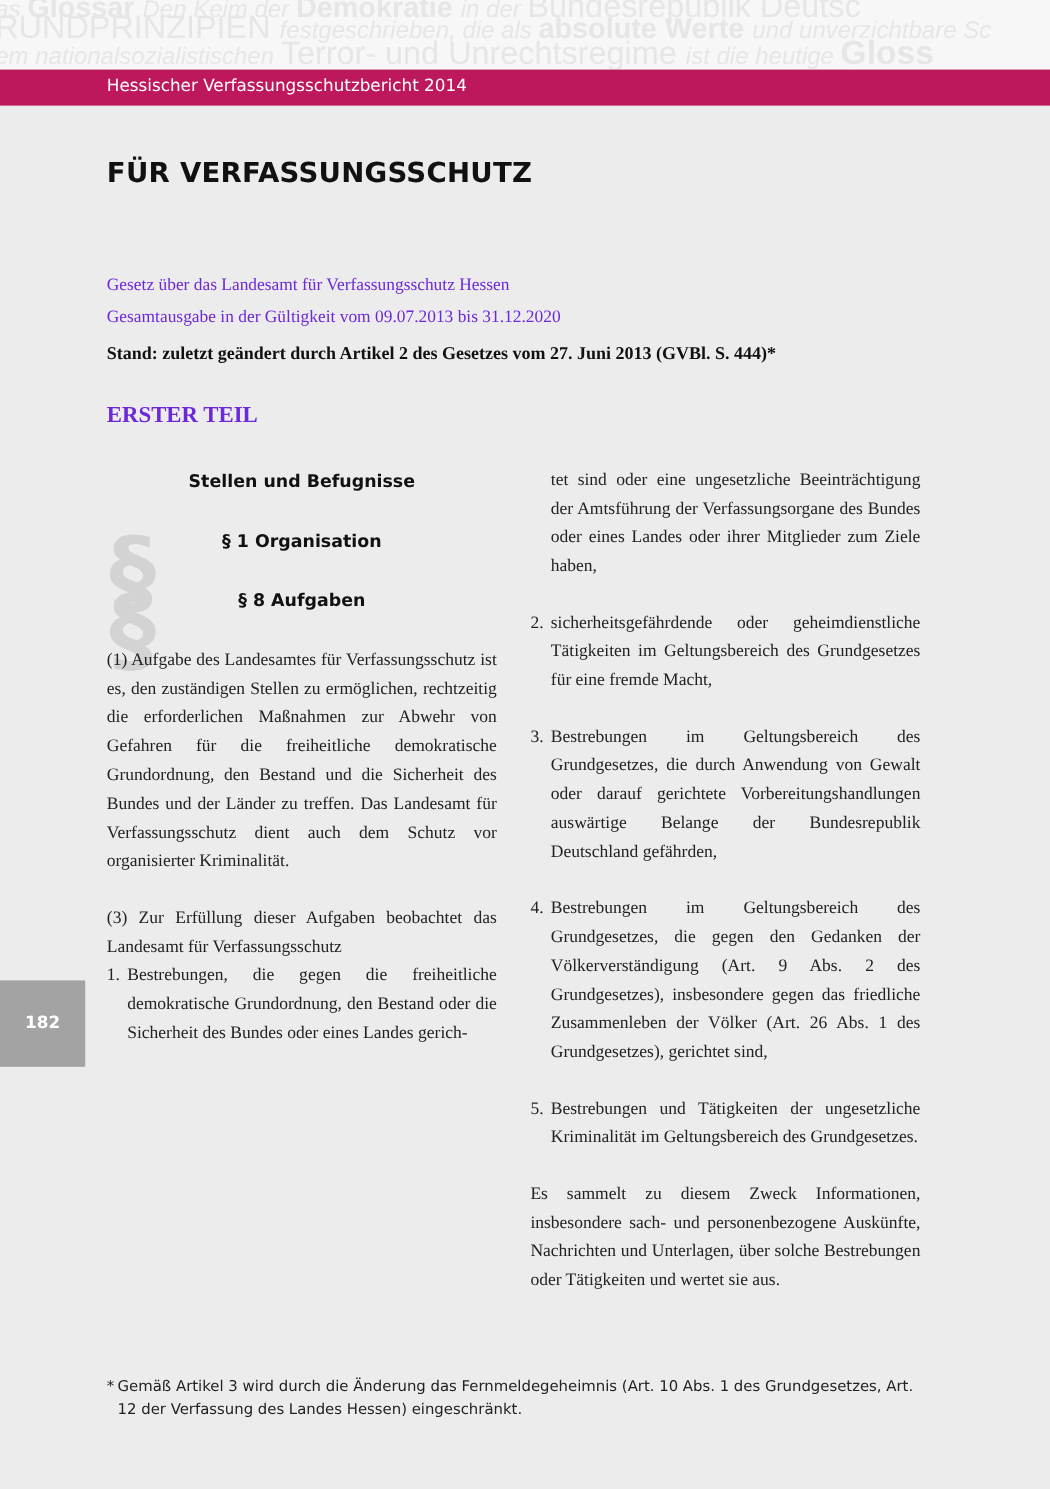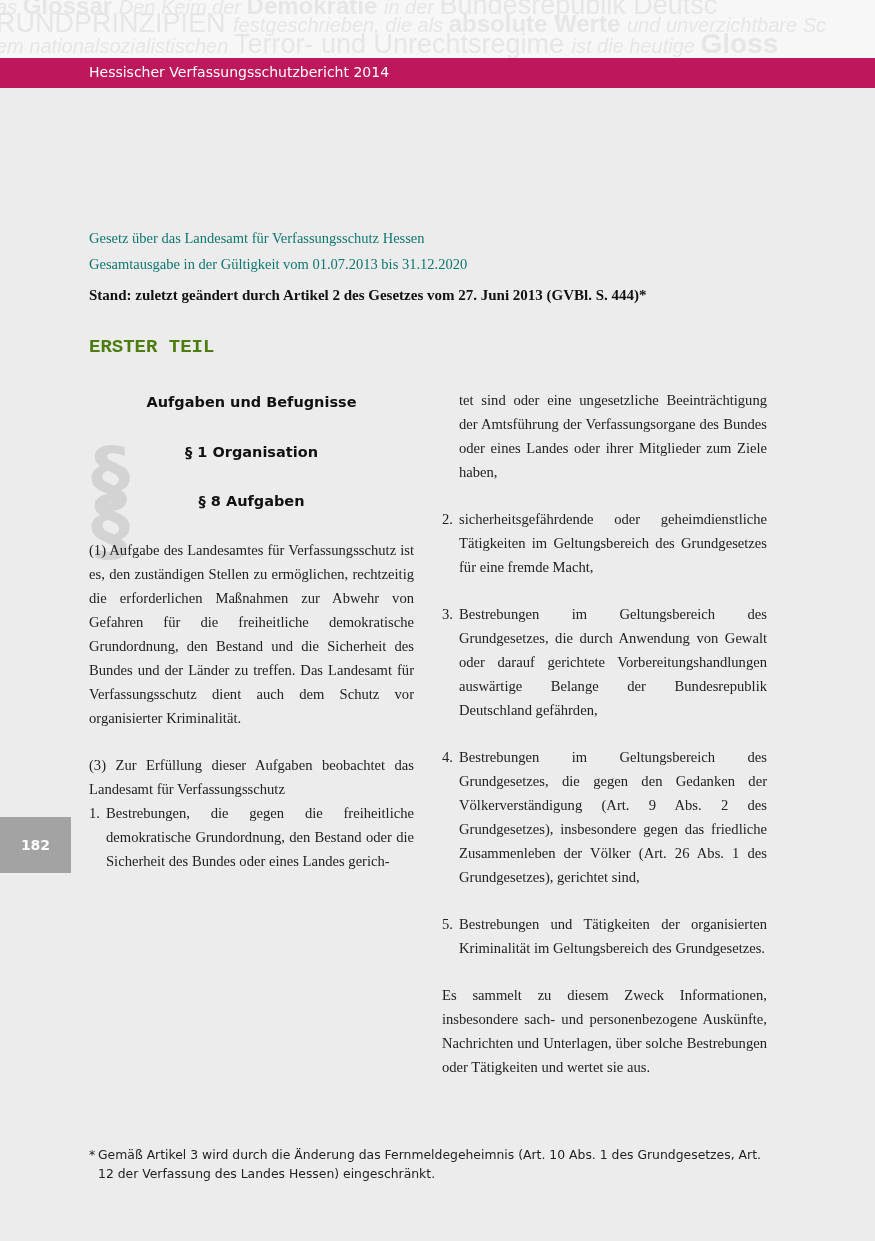--- a/index.html
+++ b/index.html
@@ -32,32 +32,32 @@
       font-family: "DejaVu Sans", sans-serif;
     }
     .title {
       position: absolute; left: 89px; top: 130px;
       font-size: 23px; font-weight: bold; line-height: 31px;
       letter-spacing: 0.2px; color: #111;
       font-family: "DejaVu Sans", sans-serif;
     }
     .intro {
       position: absolute; left: 89px; top: 225px;
-      font-size: 14.5px; line-height: 26px; color: #0f766e;
+      font-size: 14.5px; line-height: 26px; color: #6d28d9;
       font-family: "Liberation Serif", serif;
     }
     .stand {
       position: absolute; left: 89px; top: 287px;
       font-size: 15px; font-weight: bold; color: #111;
       font-family: "Liberation Serif", serif;
     }
     .part-title {
       position: absolute; left: 89px; top: 336px;
-      font-size: 19px; font-weight: bold; color: #4d7c0f;
-      font-family: Liberation Mono, monospace;
+      font-size: 19px; font-weight: bold; color: #6d28d9;
+      font-family: Liberation Serif, serif;
     }
     .col {
       position: absolute; width: 325px;
       font-family: "Liberation Serif", serif;
       font-size: 14.6px; line-height: 24px; color: #222;
     }
     .col-left { left: 89px; top: 390px; }
     .col-right { left: 442px; top: 388px; }
     .p { text-align: justify; margin: 0; }
     .sec-heading {
@@ -66,21 +66,21 @@
       position: relative;
     }
     .para-sign {
       position: absolute; font-family: "DejaVu Sans", sans-serif;
       font-weight: bold; font-size: 78px; color: #d3d3d3; line-height: 1;
     }
     .li { display: flex; margin: 0; }
     .li .num { width: 17px; flex: none; }
     .li .txt { flex: 1; text-align: justify; }
     .page-tab {
-      position: absolute; left: 0; top: 817px; width: 71px; height: 56px;
+      position: absolute; left: 0; top: 817px; width: 71px; height: 72px;
       background: #a3a3a3; color: #fff;
       font-family: "DejaVu Sans", sans-serif; font-weight: bold; font-size: 14px;
       display: flex; align-items: center; justify-content: center;
     }
     .footnote {
       position: absolute; left: 89px; top: 1145px; width: 690px;
       font-family: "DejaVu Sans", sans-serif; font-size: 12.4px; line-height: 19px; color: #222;
     }
     .footnote .fn-star { position: absolute; left: 0; }
     .footnote .fn-text { padding-left: 9px; display: block; }
@@ -98,33 +98,34 @@
   <div class="wm-line" style="top:30px">
     <span class="it">em nationalsozialistischen </span><span class="big">Terror- und Unrechtsregime </span><span class="it">ist die heutige </span><span class="bold" style="font-size:28px">Gloss</span>
   </div>
 </div>
 
 <div class="header-bar">
   <span>Hessischer Verfassungsschutzbericht 2014</span>
 </div>
 
 <div class="title">
+  <div>FÜR VERFASSUNGSSCHUTZ</div>
 </div>
 
 <div class="intro">
   <div>Gesetz über das Landesamt für Verfassungsschutz Hessen</div>
-  <div>Gesamtausgabe in der Gültigkeit vom 01.07.2013 bis 31.12.2020</div>
+  <div>Gesamtausgabe in der Gültigkeit vom 09.07.2013 bis 31.12.2020</div>
 </div>
 
 <div class="stand">Stand: zuletzt geändert durch Artikel 2 des Gesetzes vom 27. Juni 2013 (GVBl. S. 444)*</div>
 
 <div class="part-title">ERSTER TEIL</div>
 
 <div class="col col-left">
-  <p class="sec-heading">Aufgaben und Befugnisse</p>
+  <p class="sec-heading">Stellen und Befugnisse</p>
 
   <div style="position:relative; margin-top:26px;">
     <span class="para-sign" style="left:2px; top:-2px;">§</span>
     <p class="sec-heading">§ 1 Organisation</p>
   </div>
 
 
   <div style="position:relative; margin-top:25px;">
     <span class="para-sign" style="left:2px; top:-2px;">§</span>
     <p class="sec-heading">§ 8 Aufgaben</p>
@@ -150,21 +151,21 @@
   <div class="li" style="margin-top:23px;">
     <span class="num">3.</span>
     <span class="txt">Bestrebungen im Geltungsbereich des Grundgesetzes, die durch Anwendung von Gewalt oder darauf gerichtete Vorbereitungshandlungen auswärtige Belange der Bundesrepublik Deutschland gefährden,</span>
   </div>
   <div class="li" style="margin-top:23px;">
     <span class="num">4.</span>
     <span class="txt">Bestrebungen im Geltungsbereich des Grundgesetzes, die gegen den Gedanken der Völkerverständigung (Art. 9 Abs. 2 des Grundgesetzes), insbesondere gegen das friedliche Zusammenleben der Völker (Art. 26 Abs. 1 des Grundgesetzes), gerichtet sind,</span>
   </div>
   <div class="li" style="margin-top:23px;">
     <span class="num">5.</span>
-    <span class="txt">Bestrebungen und Tätigkeiten der organisierten Kriminalität im Geltungsbereich des Grundgesetzes.</span>
+    <span class="txt">Bestrebungen und Tätigkeiten der ungesetzliche Kriminalität im Geltungsbereich des Grundgesetzes.</span>
   </div>
   <p class="p" style="margin-top:23px;">Es sammelt zu diesem Zweck Informationen, insbesondere sach- und personenbezogene Auskünfte, Nachrichten und Unterlagen, über solche Bestrebungen oder Tätigkeiten und wertet sie aus.</p>
 </div>
 
 <div class="page-tab">
   <span>182</span>
 </div>
 
 <div class="footnote">
   <span class="fn-star">*</span>

